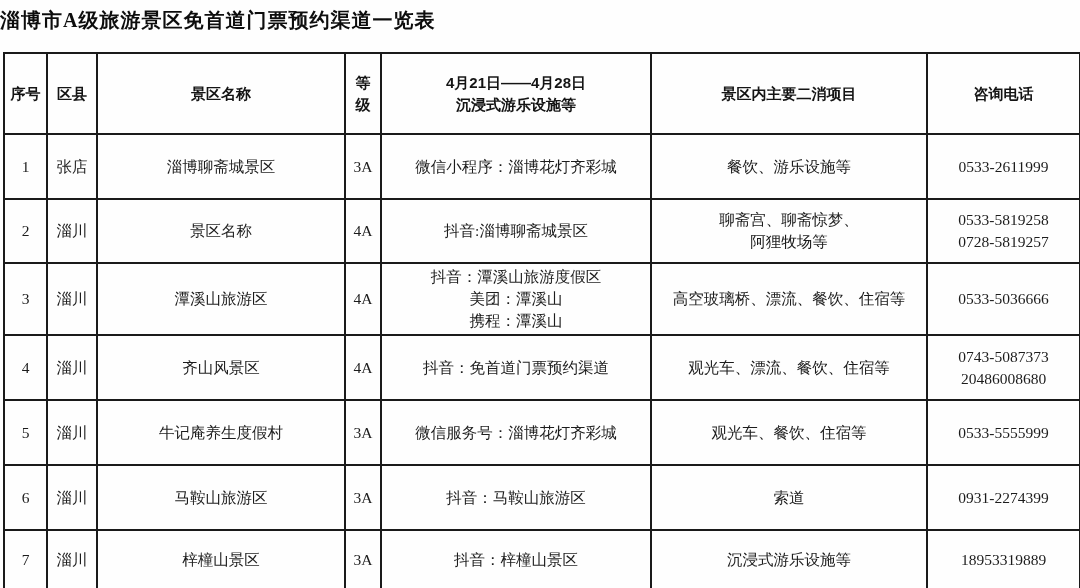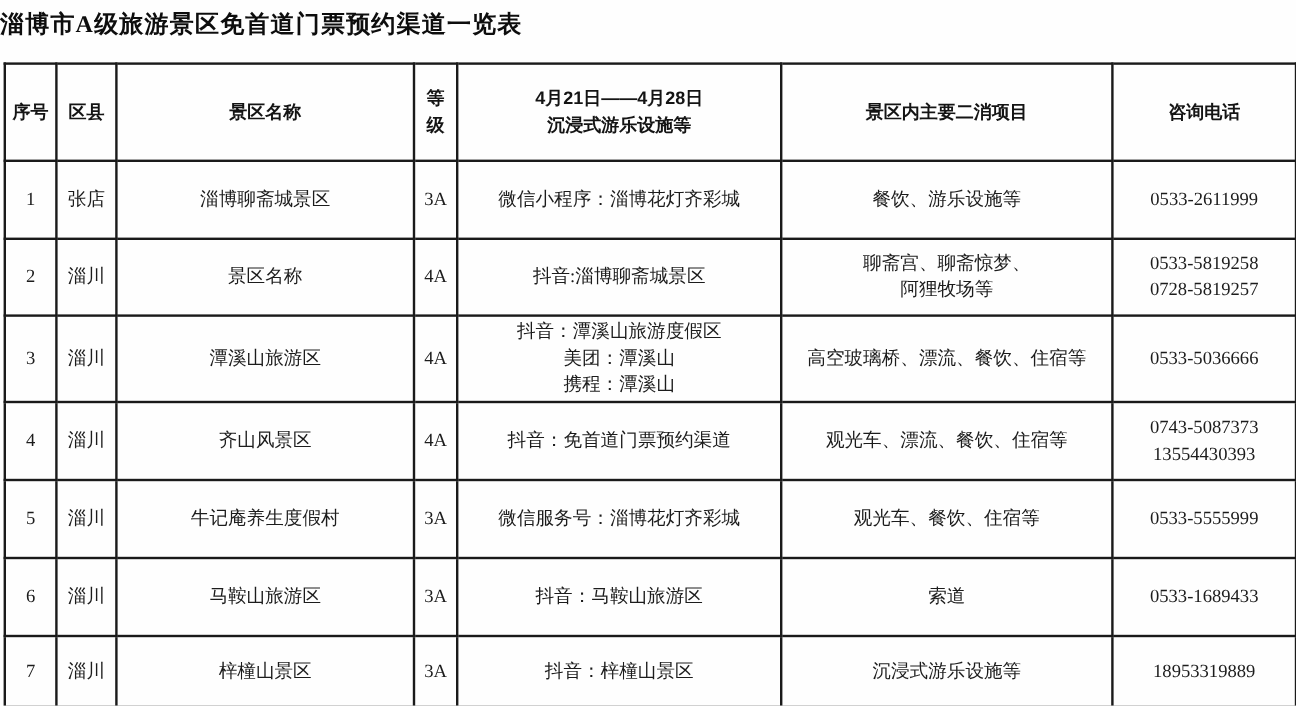--- a/index.html
+++ b/index.html
@@ -182,21 +182,21 @@
             <div class="cell-line">4A</div>
           </td>
           <td>
             <div class="cell-line">抖音：免首道门票预约渠道</div>
           </td>
           <td>
             <div class="cell-line">观光车、漂流、餐饮、住宿等</div>
           </td>
           <td>
             <div class="cell-line">0743-5087373</div>
-            <div class="cell-line">13554430393</div>
+            <div class="cell-line">20486008680</div>
           </td>
         </tr>
         <tr style="height: 65px;">
           <td>
             <div class="cell-line">5</div>
           </td>
           <td>
             <div class="cell-line">淄川</div>
           </td>
           <td>
@@ -228,21 +228,21 @@
           <td>
             <div class="cell-line">3A</div>
           </td>
           <td>
             <div class="cell-line">抖音：马鞍山旅游区</div>
           </td>
           <td>
             <div class="cell-line">索道</div>
           </td>
           <td>
-            <div class="cell-line">0533-1689433</div>
+            <div class="cell-line">0931-2274399</div>
           </td>
         </tr>
         <tr style="height: 59px;">
           <td>
             <div class="cell-line">7</div>
           </td>
           <td>
             <div class="cell-line">淄川</div>
           </td>
           <td>

